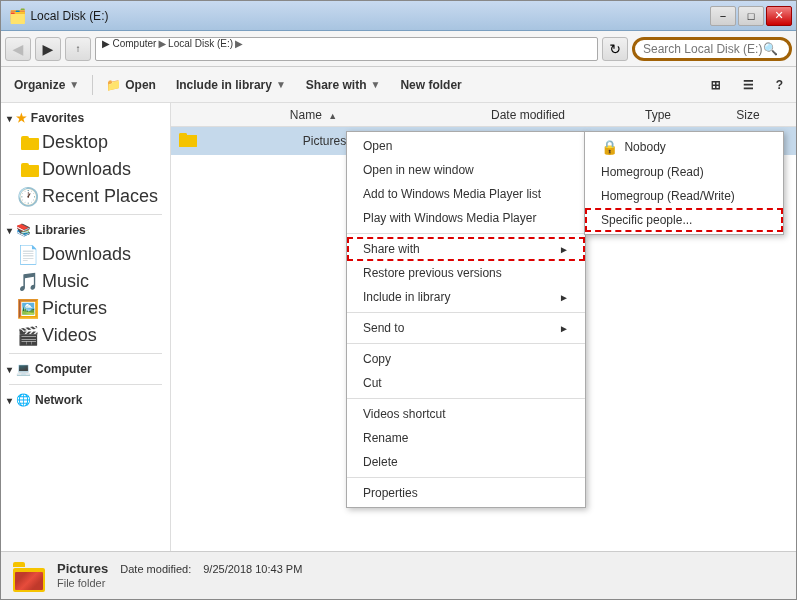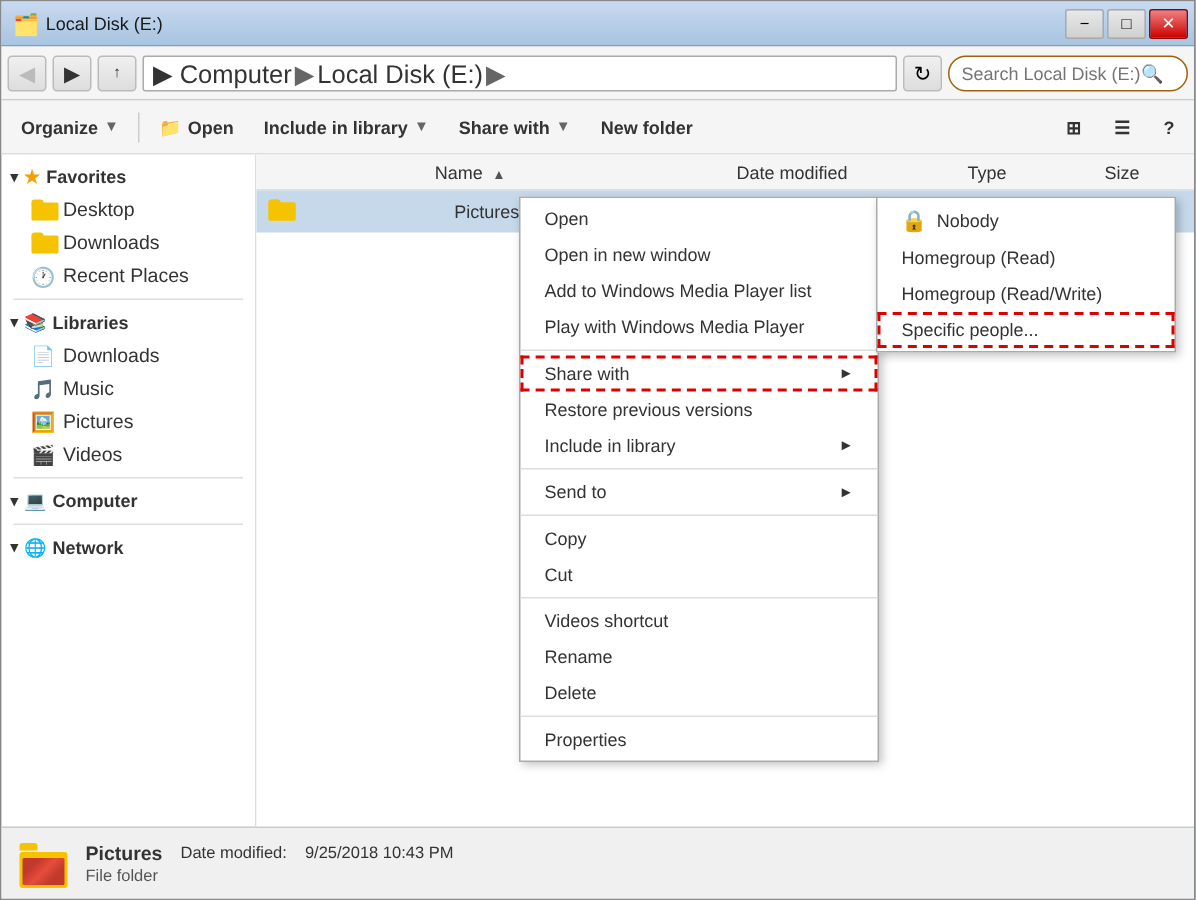--- a/index.html
+++ b/index.html
@@ -13,43 +13,43 @@
     .title-bar-text { font-size: 12px; color: #1a1a1a; font-weight: normal; }
     .title-bar-controls { display: flex; gap: 2px; }
     .title-btn { width: 26px; height: 20px; border: 1px solid #aaa; background: linear-gradient(to bottom, #e8e8e8, #d0d0d0); cursor: pointer; display: flex; align-items: center; justify-content: center; font-size: 11px; border-radius: 2px; }
     .title-btn.close { background: linear-gradient(to bottom, #f08080, #c00); color: white; border-color: #900; }
     .title-btn.maximize { background: linear-gradient(to bottom, #e8e8e8, #d0d0d0); }
 
     
     .address-bar { height: 36px; background: #f5f5f5; display: flex; align-items: center; gap: 4px; padding: 0 4px; border-bottom: 1px solid #ccc; }
     .nav-btn { width: 26px; height: 24px; border: 1px solid #bbb; background: linear-gradient(to bottom, #f0f0f0, #ddd); border-radius: 3px; display: flex; align-items: center; justify-content: center; cursor: pointer; font-size: 14px; color: #333; }
     .nav-btn.disabled { color: #bbb; }
-    .address-path { flex: 1; height: 24px; border: 1px solid #aaa; background: white; display: flex; align-items: flex-end; padding: 0 6px; border-radius: 2px; font-size: 17px; color: #333; overflow: hidden; }
+    .address-path { flex: 1; height: 24px; border: 1px solid #aaa; background: white; display: flex; align-items: flex-start; padding: 0 6px; border-radius: 2px; font-size: 10px; color: #333; overflow: hidden; }
     .address-path .separator { color: #666; margin: 0 2px; }
     .refresh-btn { width: 26px; height: 24px; border: 1px solid #bbb; background: linear-gradient(to bottom, #f0f0f0, #ddd); border-radius: 3px; display: flex; align-items: center; justify-content: center; cursor: pointer; font-size: 14px; }
-    .search-box { width: 160px; height: 24px; border: 1px solid #a16207; border-radius: 12px; padding: 0 8px; font-size: 12px; background: white; color: #888; display: flex; align-items: center; }
+    .search-box { width: 160px; height: 24px; border: 3px solid #a16207; border-radius: 12px; padding: 0 8px; font-size: 12px; background: white; color: #888; display: flex; align-items: center; }
     .search-box input { border: none; outline: none; background: transparent; width: 120px; font-size: 12px; color: #333; }
     .search-icon { color: #555; font-size: 12px; }
 
     
     .toolbar { height: 36px; background: #f5f5f5; display: flex; align-items: center; padding: 0 4px; gap: 2px; border-bottom: 1px solid #ddd; }
     .toolbar-btn { height: 28px; padding: 0 8px; border: 1px solid transparent; background: transparent; border-radius: 3px; cursor: pointer; display: flex; align-items: center; gap: 4px; font-size: 12px; color: #333; white-space: nowrap; font-weight: bold; }
     .toolbar-btn .arrow { font-size: 10px; color: #666; }
     .toolbar-sep { width: 1px; height: 20px; background: #ccc; margin: 0 2px; }
     .toolbar-right { margin-left: auto; display: flex; align-items: center; gap: 4px; }
 
     
     .main { display: flex; flex: 1; overflow: hidden; }
 
     
     .sidebar { width: 170px; background: white; border-right: 1px solid #ddd; overflow-y: auto; padding: 4px 0; }
     .sidebar-section { margin-bottom: 4px; }
     .sidebar-header { display: flex; align-items: center; padding: 4px 6px; cursor: pointer; color: #333; font-size: 12px; font-weight: bold; }
     .sidebar-header-arrow { margin-right: 4px; font-size: 10px; }
-    .sidebar-item { display: flex; align-items: flex-start; padding: 3px 6px 3px 20px; cursor: pointer; color: #333; font-size: 13px; gap: 5px; }
+    .sidebar-item { display: flex; align-items: center; padding: 3px 6px 3px 20px; cursor: pointer; color: #333; font-size: 18px; gap: 5px; }
     .sidebar-item .icon { width: 16px; height: 16px; display: flex; align-items: center; justify-content: center; flex-shrink: 0; }
     .separator-line { height: 1px; background: #ddd; margin: 4px 8px; }
 
     
     .content { flex: 1; background: white; position: relative; text-align: center; }
     .content-header { display: flex; align-items: center; height: 24px; background: #f5f5f5; border-bottom: 1px solid #ddd; padding: 0 8px; color: #333; font-size: 12px; }
     .col-name { flex: 1; cursor: pointer; }
     .col-modified { width: 160px; cursor: pointer; }
     .col-type { width: 100px; cursor: pointer; }
     .col-size { width: 80px; cursor: pointer; }

